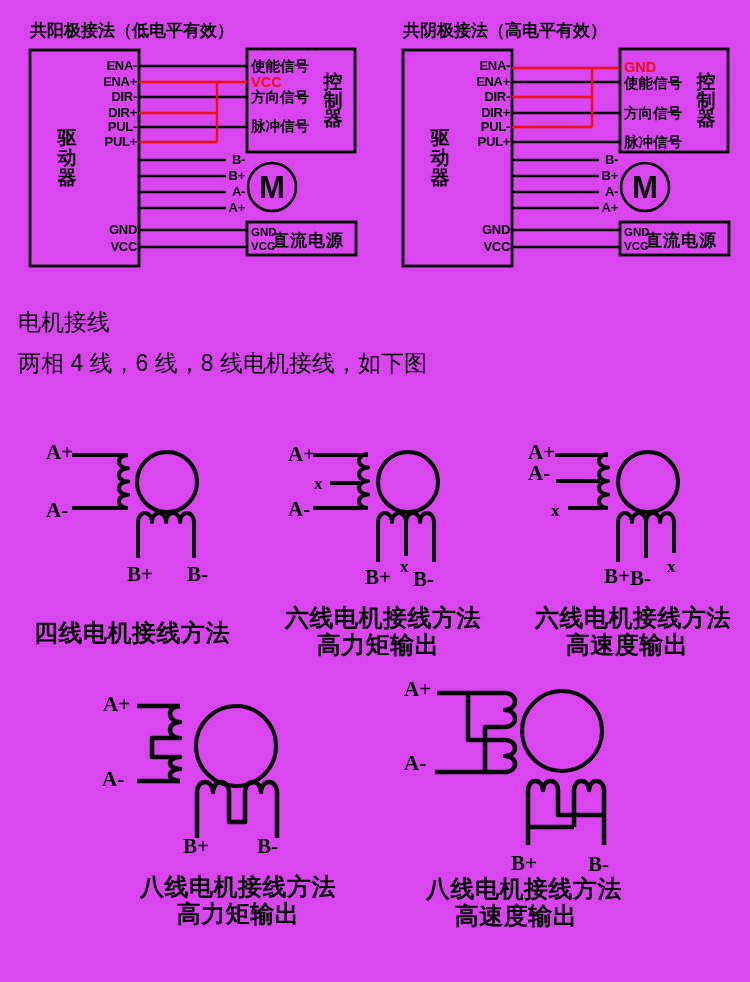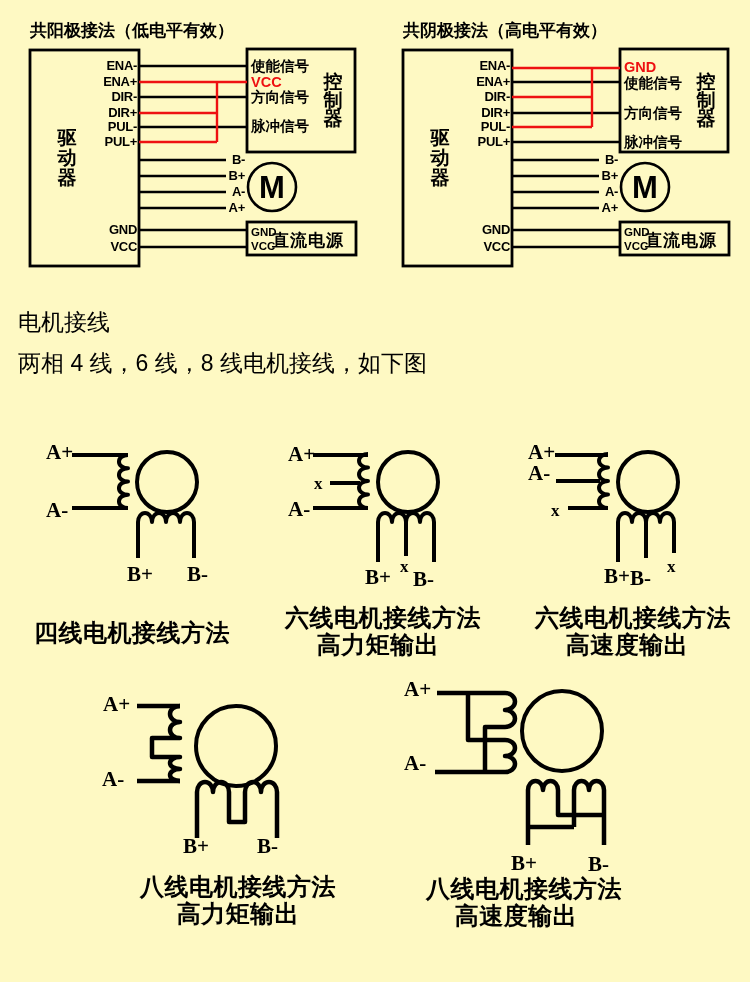--- a/index.html
+++ b/index.html
@@ -1,16 +1,16 @@
 <!DOCTYPE html>
 <html><head>
 <meta charset="utf-8">
 <style>
   html,body{margin:0;padding:0;background:#fff;}
-  .page{position:relative;width:750px;height:982px;background:#fef9c3;overflow:hidden;}
+  .page{position:relative;width:750px;height:982px;background:#d946ef;overflow:hidden;}
   svg{display:block;}
   svg text{fill:#000;}
   .ttl{font:bold 17px "Liberation Sans",sans-serif;}
   .tb{font:bold 13px "Liberation Sans",sans-serif;letter-spacing:-0.3px;}
   .cnS{font:bold 14.5px "Liberation Sans",sans-serif;}
   .cnV{font:bold 19px "Liberation Sans",sans-serif;}
   .pwS{font:bold 11.5px "Liberation Sans",sans-serif;}
   .pwC{font:bold 17px "Liberation Sans",sans-serif;letter-spacing:1px;}
   .mM{font:bold 31px "Liberation Sans",sans-serif;}
   .hd{font:23px "Liberation Sans",sans-serif;}

